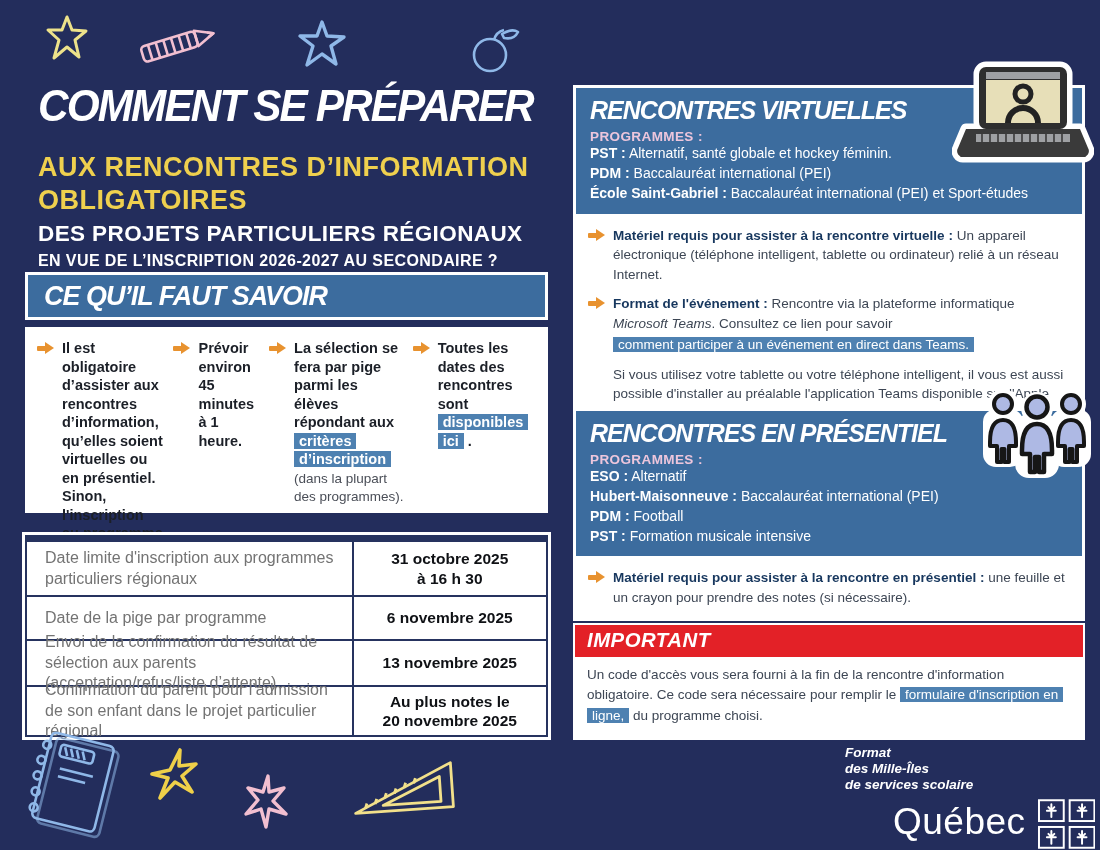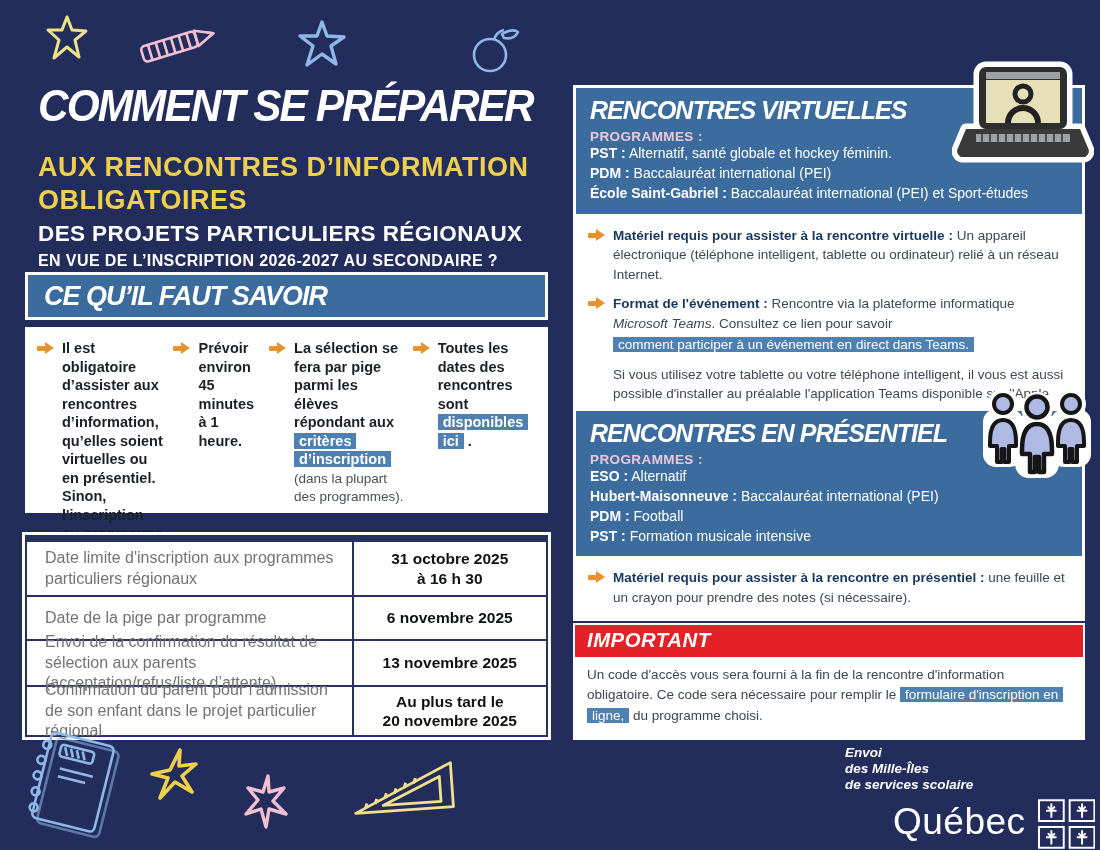--- a/index.html
+++ b/index.html
@@ -208,21 +208,21 @@
         </div>
       <div class="sched-value">
         <div>13 novembre 2025</div>
       </div>
     </div>
     <div class="sched-row r4">
       <div class="sched-label">
           <span>Confirmation du parent pour l’admission de son enfant dans le projet particulier régional</span>
         </div>
       <div class="sched-value">
-        <div>Au plus tard le</div>
+        <div>Au plus notes le</div>
         <div>20 novembre 2025</div>
       </div>
     </div>
   </div>
 
   <div class="card" id="card-virtuelles">
     <div class="card-head">
       <div class="card-title">RENCONTRES VIRTUELLES</div>
       <div class="prog-label">PROGRAMMES :</div>
       <div class="prog-line"><b>PST :</b><span> Alternatif, santé globale et hockey féminin.</span></div>
@@ -340,21 +340,21 @@
   <svg class="icon-abs" style="left:348px;top:748px" width="110" height="80" viewBox="0 0 110 80">
     <g fill="none" stroke="#F2E08A" stroke-width="2.8" stroke-linejoin="round" transform="rotate(-4 55 40)">
       <path d="M6 62 L104 18 L104 62 Z"></path>
       <path d="M34 56 L92 31 L92 56 Z"></path>
       <path d="M16 58 l2 -5 M26 54 l2 -5 M36 49 l2 -5 M46 45 l2 -5 M56 40 l2 -5 M66 36 l2 -5"></path>
     </g>
   </svg>
 
   <div class="logo">
     <div class="logo-org">
-      <div>Envoi</div>
+      <div>Format</div>
       <div>des Mille-Îles</div>
       <div>de services scolaire</div>
     </div>
     <div class="logo-row">
       <div class="logo-wordmark">Québec</div>
       <svg class="logo-flag" width="58" height="50" viewBox="0 0 58 50">
         <g fill="none" stroke="#FFF" stroke-width="2">
           <rect x="1" y="1" width="25" height="21"></rect>
           <rect x="32" y="1" width="25" height="21"></rect>
           <rect x="1" y="28" width="25" height="21"></rect>

